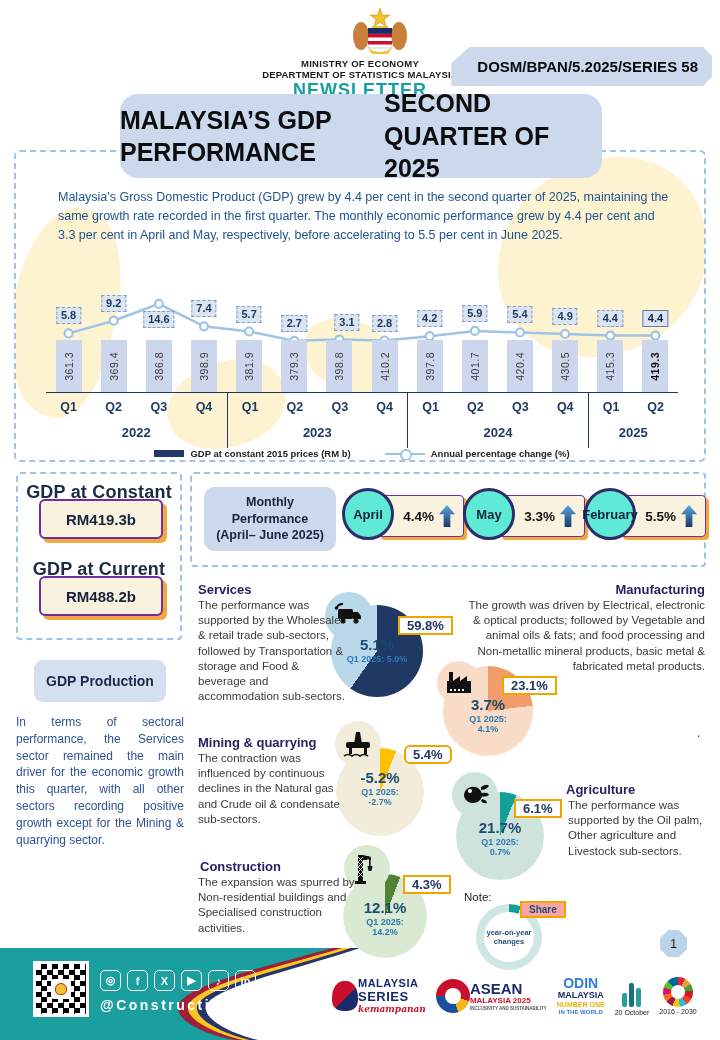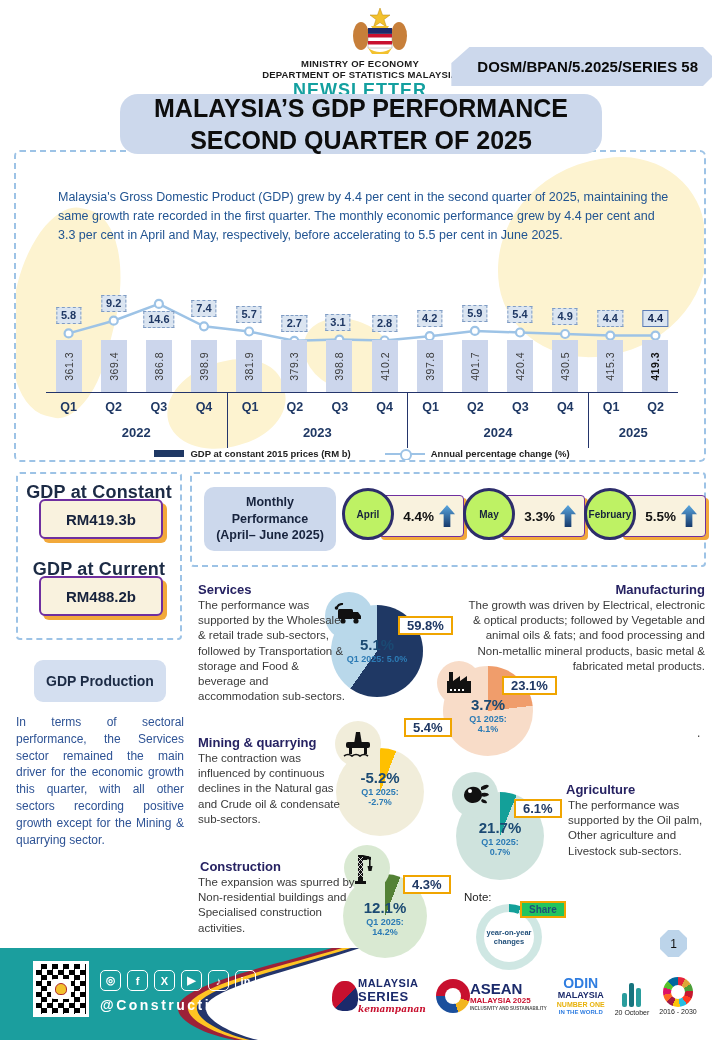--- a/index.html
+++ b/index.html
@@ -7,22 +7,22 @@
   body { font-family:"Liberation Sans", sans-serif; }
   .page { position:relative; width:720px; height:1040px; background:#fff; overflow:hidden; }
 
   
   .crest { position:absolute; left:347px; top:6px; width:66px; height:50px; }
   .hdr-ministry { position:absolute; left:0; top:58px; width:720px; text-align:center; font-size:9.5px; font-weight:bold; color:#1a1a1a; letter-spacing:.3px;}
   .hdr-dept { position:absolute; left:0; top:69px; width:720px; text-align:center; font-size:9.5px; font-weight:bold; color:#1a1a1a; letter-spacing:.2px;}
   .hdr-news { position:absolute; left:0; top:80px; width:720px; text-align:center; font-size:18px; font-weight:bold; color:#14a0a0; letter-spacing:1px;}
   .badge { position:absolute; right:8px; top:47px; background:#ccd8ec; color:#0a0a0a; font-weight:bold; font-size:15px;
            padding:11px 14px 11px 26px; clip-path:polygon(18px 0, calc(100% - 9px) 0, 100% 9px, 100% calc(100% - 9px), calc(100% - 9px) 100%, 0 100%, 0 16px); }
-  .title-box { position:absolute; left:120px; top:94px; width:482px; height:60px; background:#ccd8ec; border-radius:18px;
-               display:flex; flex-direction:column; justify-content:center; align-items:center; z-index:5; }
+  .title-box { position:absolute; left:120px; top:94px; width:482px; height:84px; background:#ccd8ec; border-radius:18px;
+               display:flex; flex-direction:row; justify-content:center; align-items:center; z-index:5; }
   .title-box div { font-size:25px; font-weight:bold; color:#0d0d0d; line-height:1.3; }
 
   
   .chart-panel { position:absolute; left:14px; top:150px; width:692px; height:312px; border:2px dashed #9dc3e6; border-radius:6px; background:#fff; overflow:hidden; }
   .blob { position:absolute; background:#fdf3d0; z-index:0; }
   .blob.b1 { left:-4px; top:55px; width:104px; height:210px; border-radius:46% 54% 38% 62%; transform:rotate(14deg); }
   .blob.b2 { left:480px; top:8px; width:212px; height:195px; border-radius:58% 42% 55% 45%; transform:rotate(-9deg); }
   .blob.b3 { left:286px; top:168px; width:92px; height:70px; border-radius:50% 50% 45% 55%; transform:rotate(20deg); }
   .blob.b4 { left:150px; top:210px; width:120px; height:85px; border-radius:55% 45% 50% 50%; transform:rotate(-14deg); }
   .intro { position:absolute; left:42px; top:36px; width:612px; font-size:12.5px; line-height:1.5; color:#215492; z-index:1; }
@@ -53,22 +53,22 @@
   .gdp-label { position:absolute; width:100%; text-align:center; font-size:18px; font-weight:bold; color:#1c2b45; letter-spacing:.2px; }
   .gdp-btn { position:absolute; left:21px; width:124px; height:40px; background:#f9f2de; border:2px solid #6f2f9f; border-radius:6px;
              box-shadow:4px 4px 0 #f2a93b; display:flex; align-items:center; justify-content:center; font-size:15px; font-weight:bold; color:#17233d; }
 
   
   .monthly-panel { position:absolute; left:190px; top:472px; width:516px; height:95px; border:2px dashed #9dc3e6; border-radius:4px; }
   .monthly-box { position:absolute; left:12px; top:13px; width:132px; height:64px; background:#ccd8ec; border-radius:10px;
                  display:flex; flex-direction:column; justify-content:center; align-items:center; }
   .monthly-box div { font-size:12.5px; font-weight:bold; color:#17233d; line-height:1.35; }
   .month-item { position:absolute; top:10px; width:130px; height:72px; }
-  .month-circle { position:absolute; left:0; top:4px; width:52px; height:52px; border-radius:50%; background:#bef264; border:3px solid #2d2d6b;
-                  display:flex; align-items:center; justify-content:center; font-size:10px; font-weight:bold; color:#17233d; z-index:2; }
+  .month-circle { position:absolute; left:0; top:4px; width:52px; height:52px; border-radius:50%; background:#5eead4; border:3px solid #2d2d6b;
+                  display:flex; align-items:center; justify-content:center; font-size:13px; font-weight:bold; color:#17233d; z-index:2; }
   .month-value-box { position:absolute; left:36px; top:11px; width:86px; height:42px; background:#f9f2de; border:1.5px solid #6f2f9f; border-radius:4px;
                      box-shadow:3px 3px 0 #f2a93b; display:flex; align-items:center; justify-content:flex-end; gap:5px; padding-right:8px; z-index:1; }
   .month-pct { font-size:13.5px; font-weight:bold; color:#111; }
   .up-arrow { width:16px; height:22px; background:linear-gradient(180deg,#5aa7e0,#173a6b);
               clip-path:polygon(50% 0,100% 42%,71% 42%,71% 100%,29% 100%,29% 42%,0 42%); }
 
   
   .prod-box { position:absolute; left:34px; top:660px; width:132px; height:42px; background:#d4dff0; border-radius:9px;
               display:flex; align-items:center; justify-content:center; font-size:14px; font-weight:bold; color:#1c2b45; }
   .prod-text { position:absolute; left:16px; top:714px; width:168px; font-size:12px; line-height:1.4; color:#2e5395; text-align:justify; }
@@ -84,21 +84,21 @@
   .icon-bubble { position:absolute; border-radius:50%; display:flex; align-items:center; justify-content:center; z-index:2; }
   .share-badge { position:absolute; background:#fff; border:2.5px solid #f0a500; padding:0 7px; font-size:13px; font-weight:800; color:#1f3864; z-index:4; white-space:nowrap; }
   .trailing-dot { position:absolute; font-size:12px; color:#3a3a3a; z-index:3; }
 
   
   .note-label { position:absolute; left:464px; top:891px; font-size:11.5px; color:#222; z-index:3; }
   .note-ring { position:absolute; left:476px; top:904px; width:66px; height:66px; border-radius:50%; z-index:1; }
   .note-hole { position:absolute; left:484px; top:912px; width:50px; height:50px; border-radius:50%; background:#fff;
                display:flex; align-items:center; justify-content:center; text-align:center; z-index:2; }
   .note-hole div { font-size:7.5px; font-weight:bold; color:#1f4e79; line-height:1.25; }
-  .note-share { position:absolute; left:520px; top:901px; background:#22c55e; border:2px solid #f0a500; padding:1px 7px;
+  .note-share { position:absolute; left:520px; top:901px; background:#fca5a5; border:2px solid #f0a500; padding:1px 7px;
                 font-size:10px; font-weight:800; color:#1f4e79; z-index:4; }
 
   
   .footer { position:absolute; left:0; top:948px; width:720px; height:92px; }
   .footer svg.bg { position:absolute; left:0; top:0; }
   .qr { position:absolute; left:33px; top:13px; width:56px; height:56px; background:#fff; padding:3px; z-index:2; }
   .qr-inner { width:100%; height:100%; position:relative;
     background:
       conic-gradient(#000 25%, #fff 0 50%, #000 0 75%, #fff 0) 0 0/ 11px 11px; }
   .qr-crest { position:absolute; left:15px; top:15px; width:20px; height:20px; background:#fff; border-radius:3px;
@@ -251,21 +251,21 @@
           <span>398.9</span>
         </div>
         <div class="pct-label" style="left: 203.143px; top: 20.53px;">5.7</div>
         <div class="gdp-bar" style="left: 190.143px;">
           <span>381.9</span>
         </div>
         <div class="pct-label" style="left: 248.286px; top: 29.83px;">2.7</div>
         <div class="gdp-bar" style="left: 235.286px;">
           <span>379.3</span>
         </div>
-        <div class="pct-label" style="left: 292px; top: 28.59px;">3.1</div>
+        <div class="pct-label" style="left: 301px; top: 28.59px;">3.1</div>
         <div class="gdp-bar" style="left: 280.429px;">
           <span>398.8</span>
         </div>
         <div class="pct-label" style="left: 338.571px; top: 29.52px;">2.8</div>
         <div class="gdp-bar" style="left: 325.571px;">
           <span>410.2</span>
         </div>
         <div class="pct-label" style="left: 383.714px; top: 25.18px;">4.2</div>
         <div class="gdp-bar" style="left: 370.714px;">
           <span>397.8</span>
@@ -385,21 +385,21 @@
       </div>
       <div class="icon-bubble" style="left: 335px; top: 721px; width: 46px; height: 46px; background: rgb(241, 237, 218);">
         <svg width="32" height="28" viewBox="0 0 32 28">
           <path d="M14 2 h4 l2 12 h-8 z" fill="#111"></path>
           <rect x="4" y="12" width="24" height="6" rx="2" fill="#111"></rect>
           <rect x="7" y="18" width="3" height="6" fill="#111"></rect>
           <rect x="22" y="18" width="3" height="6" fill="#111"></rect>
           <path d="M2 26 q4 -3 8 0 q4 -3 8 0 q4 -3 8 0" stroke="#111" stroke-width="1.6" fill="none"></path>
         </svg>
       </div>
-      <div class="share-badge" style="left: 404px; top: 718px;">5.4%</div>
+      <div class="share-badge" style="left: 404px; top: 745px; border-radius: 6px;">5.4%</div>
       <div class="sec-head" style="left: 566px; top: 782px;">Agriculture</div>
       <div class="sec-desc" style="left: 568px; top: 798px; width: 140px; text-align: left;">The performance was supported by the Oil palm, Other agriculture  and Livestock sub-sectors.</div>
       <div class="donut" style="left: 456px; top: 792px; width: 88px; height: 88px; background: conic-gradient(rgb(19, 160, 153) 0deg, rgb(19, 160, 153) 6.1%, rgb(207, 227, 221) 6.1%, rgb(207, 227, 221) 100%);"></div>
       <div class="donut-hole" style="left: 470px; top: 806px; width: 60px; height: 60px; position: absolute;"></div>
       <div class="growth-stack" style="left: 470px; top: 820px; width: 60px;">
         <div class="growth">21.7%</div>
         <div class="prev">Q1 2025: 0.7%</div>
       </div>
       <div class="icon-bubble" style="left: 452px; top: 772px; width: 46px; height: 46px; background: rgb(207, 227, 221);">
         <svg width="30" height="28" viewBox="0 0 30 28">

